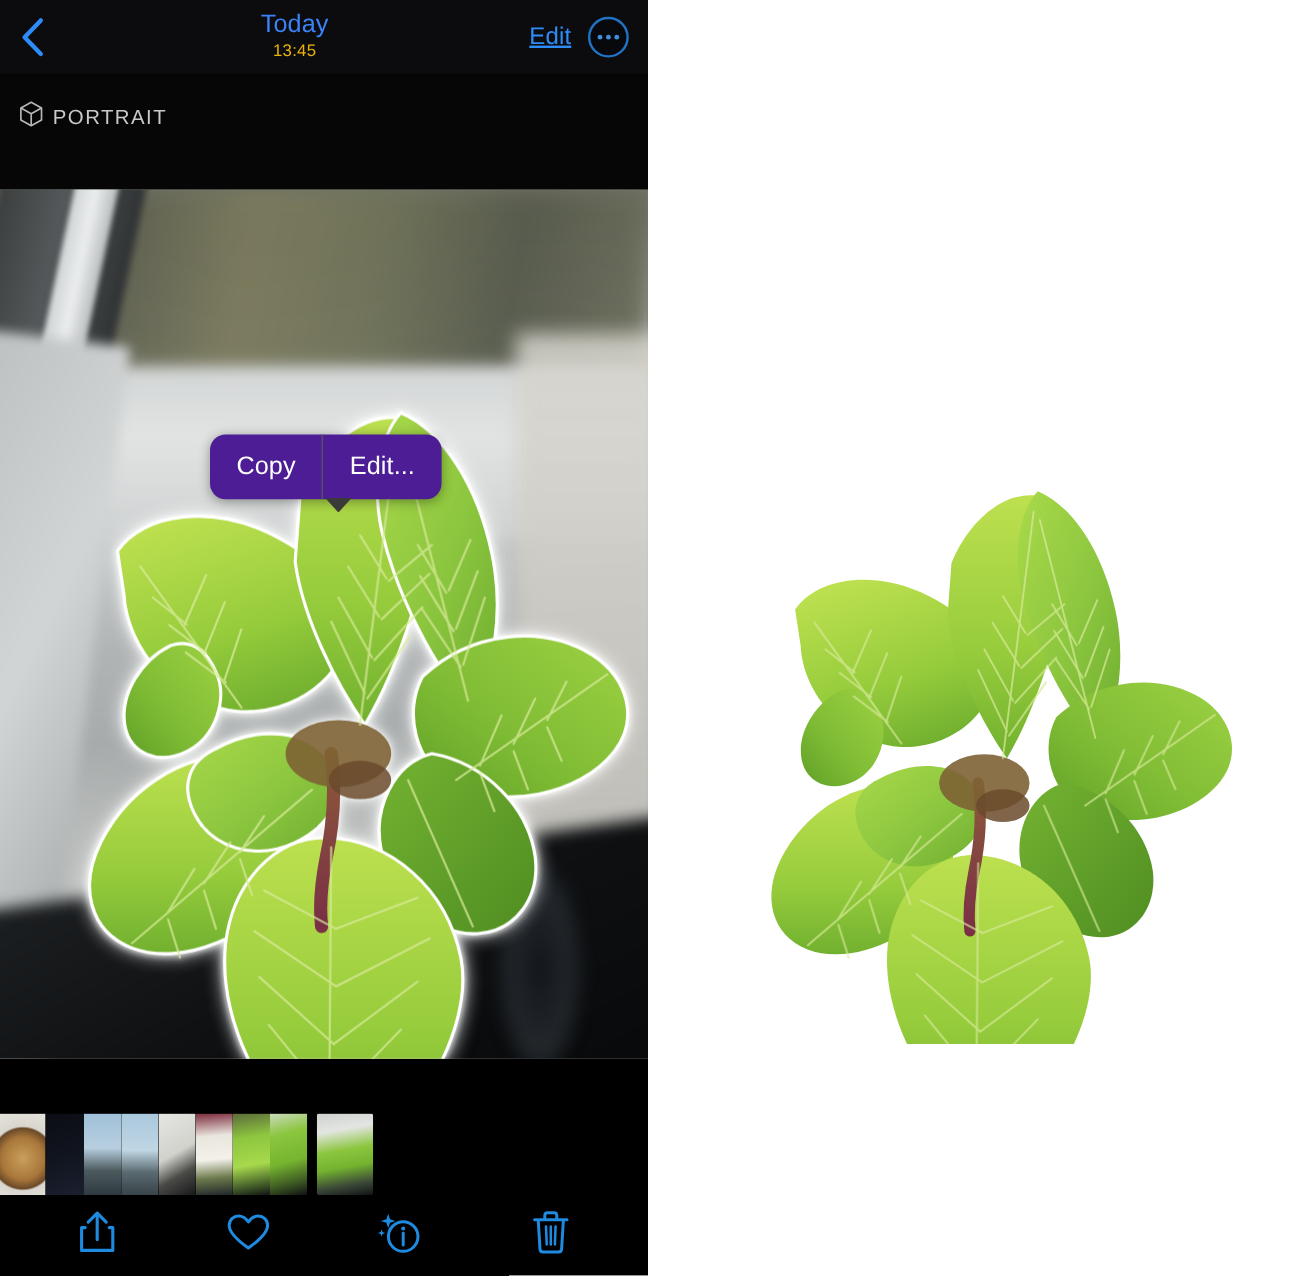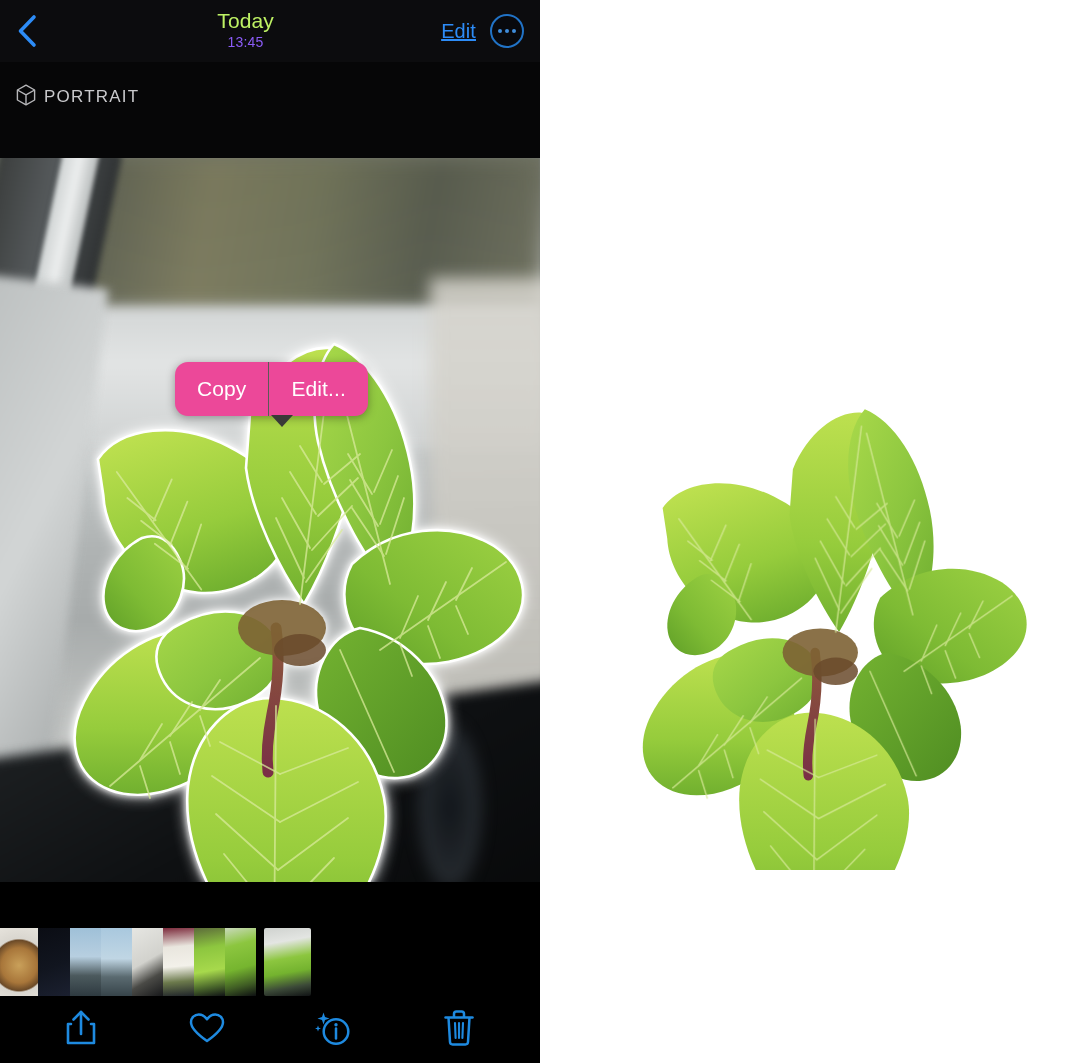--- a/index.html
+++ b/index.html
@@ -25,24 +25,24 @@
     display:flex; align-items:center; justify-content:space-between;
     padding:0 16px;
   }
   .back-btn{
     width:34px; height:40px; display:flex; align-items:center; justify-content:flex-start;
     cursor:pointer;
   }
   .chev{ display:block; }
   .nav-center{ text-align:center; flex:1; margin-top:-2px; }
   .nav-title{
-    font-size:21px; color:#bef264; line-height:24px; font-weight:400; letter-spacing:.1px;text-align:center;
+    font-size:21px; color:#3b82f6; line-height:24px; font-weight:400; letter-spacing:.1px;text-align:center;
   }
   .nav-sub{
-    font-size:14px; color:#8b5cf6; line-height:18px; font-weight:400; letter-spacing:.2px;
+    font-size:14px; color:#eab308; line-height:18px; font-weight:400; letter-spacing:.2px;
   }
   .nav-right{ display:flex; align-items:center; gap:14px; }
   .edit-btn{
     font-size:20px; color:#2d8cf7; line-height:24px; cursor:pointer; letter-spacing:.1px;text-decoration:underline;
   }
   .more-btn{
     width:34px; height:34px; border-radius:50%;
     border:2px solid #2173c6;
     display:flex; align-items:center; justify-content:center; gap:3px;
     background:#08090d; cursor:pointer;
@@ -118,21 +118,21 @@
 
   
   .subject{ position:absolute; inset:0; }
 
   
   .glow{ filter:drop-shadow(0 0 3px rgba(255,255,255,.98)) drop-shadow(0 0 7px rgba(255,255,255,.75)); }
 
   
   .ctx-menu{
     position:absolute; left:175px; top:204px;
-    background:#ec4899; border-radius:13px;
+    background:#4c1d95; border-radius:13px;
     display:flex; align-items:stretch; height:54px;
     box-shadow:0 2px 10px rgba(0,0,0,.35);
     z-index:30;
   }
   .ctx-item{
     display:flex; align-items:center; justify-content:center;
     padding:0 22px; color:#fff; font-size:21px; cursor:pointer; letter-spacing:.1px;
   }
   .ctx-div{ width:1px; background:#5a5a57; margin:0; }
   .ctx-tail{

